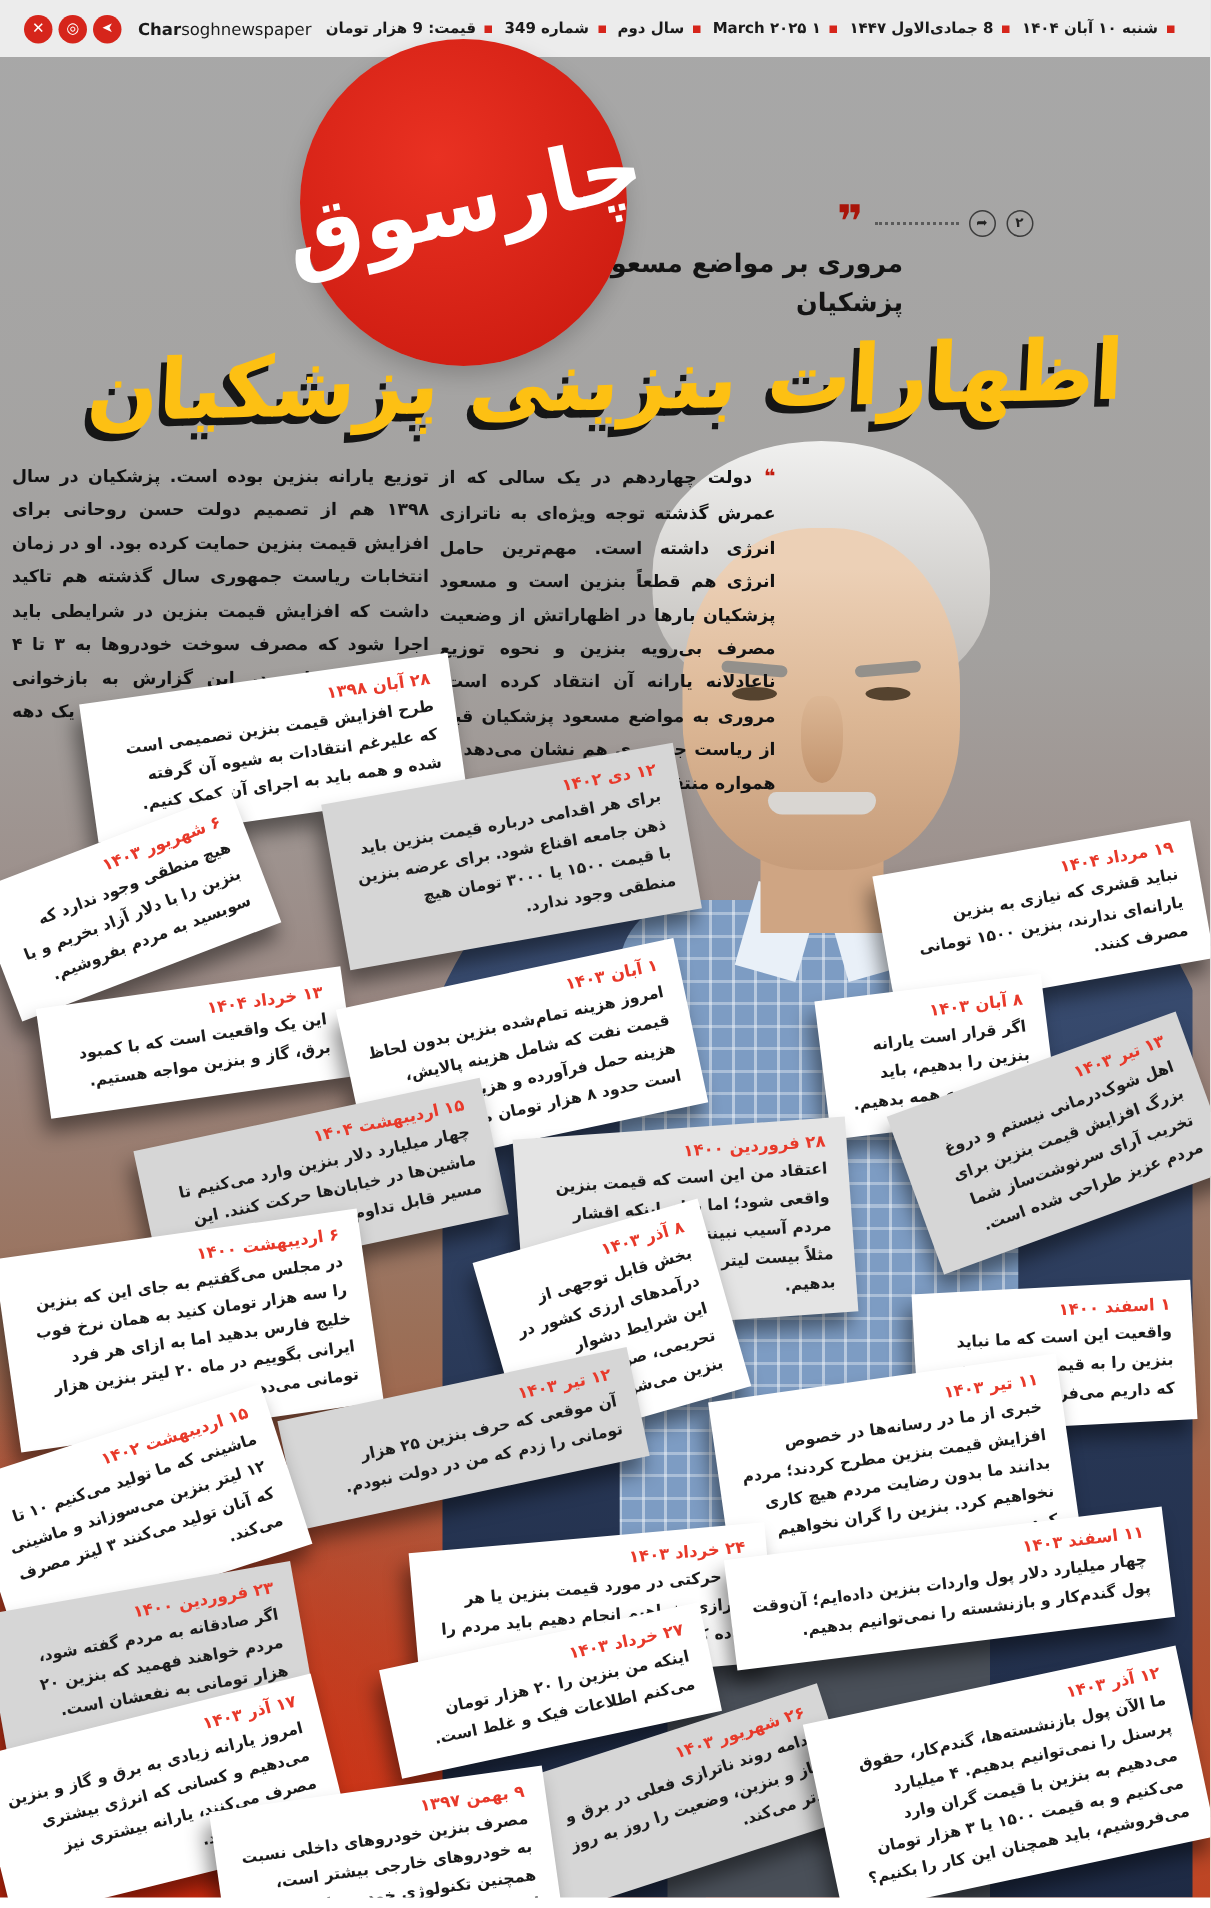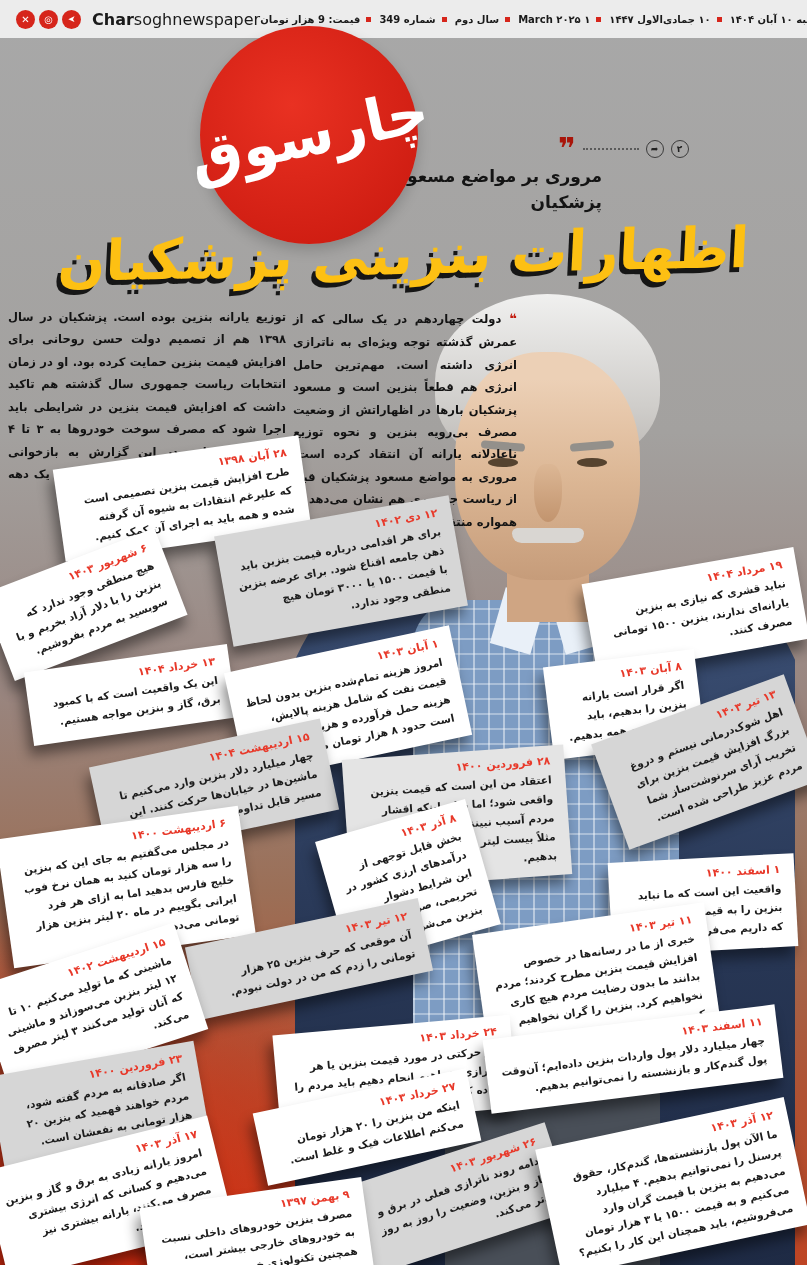--- a/index.html
+++ b/index.html
@@ -9,21 +9,21 @@
       radial-gradient(820px 640px at 8% 102%, rgba(216,36,10,.96), rgba(216,36,10,0) 62%),
       linear-gradient(180deg,#a8a8a8 0%,#a3a19f 34%,#998680 54%,#9b6f57 70%,#b05233 86%,#bf4423 100%);}
 
   
   .topbar{position:absolute;top:0;left:0;right:0;height:38px;background:#ececec;
     display:flex;align-items:center;justify-content:space-between;padding:0 16px;box-sizing:border-box;z-index:6;}
   .social{display:flex;align-items:center;gap:4px;}
   .sic{width:19px;height:19px;border-radius:50%;background:#d6251b;color:#fff;display:flex;
     align-items:center;justify-content:center;font-size:10px;font-weight:bold;}
   .sic.tg span{display:inline-block;transform:scaleX(-1);font-size:9px;}
-  .handle{font-size:16px;color:#1a1a1a;margin-left:7px;}
+  .handle{font-size:11px;color:#1a1a1a;margin-left:7px;}
   .handle b{font-weight:900;}
   .dl{display:flex;align-items:center;direction:rtl;font-size:10px;color:#1a1a1a;font-weight:bold;}
   .dli{display:flex;align-items:center;white-space:nowrap;}
   .dli::before{content:"";display:inline-block;width:5px;height:5px;background:#d6251b;margin-left:6px;margin-right:8px;}
 
   
   .logo-circle{position:absolute;left:200px;top:26px;width:218px;height:218px;border-radius:50%;
     background:radial-gradient(circle at 42% 36%,#e93122,#cf1d12 78%);z-index:7;
     display:flex;align-items:center;justify-content:center;box-shadow:0 6px 14px rgba(0,0,0,.18);}
   .logo-word{color:#fff;font-size:58px;font-weight:900;transform:rotate(-12deg);letter-spacing:-2px;direction:rtl;}
@@ -123,21 +123,21 @@
       <div class="sic">◎</div>
       <div class="sic tg">
           <span>➤</span>
         </div>
       <div class="handle">
         <b>Char</b><span>soghnewspaper</span>
       </div>
     </div>
     <div class="dl">
       <span class="dli">شنبه ۱۰ آبان ۱۴۰۴</span>
-      <span class="dli">۱۰ جمادی‌الاول ۱۴۴۷</span>
+      <span class="dli">8 جمادی‌الاول ۱۴۴۷</span>
       <span class="dli">۱ March ۲۰۲۵</span>
       <span class="dli">سال دوم</span>
       <span class="dli">شماره 349</span>
       <span class="dli">قیمت: 9 هزار تومان</span>
     </div>
   </div>
 
   <div class="logo-circle">
     <div class="logo-word">چارسوق</div>
   </div>

